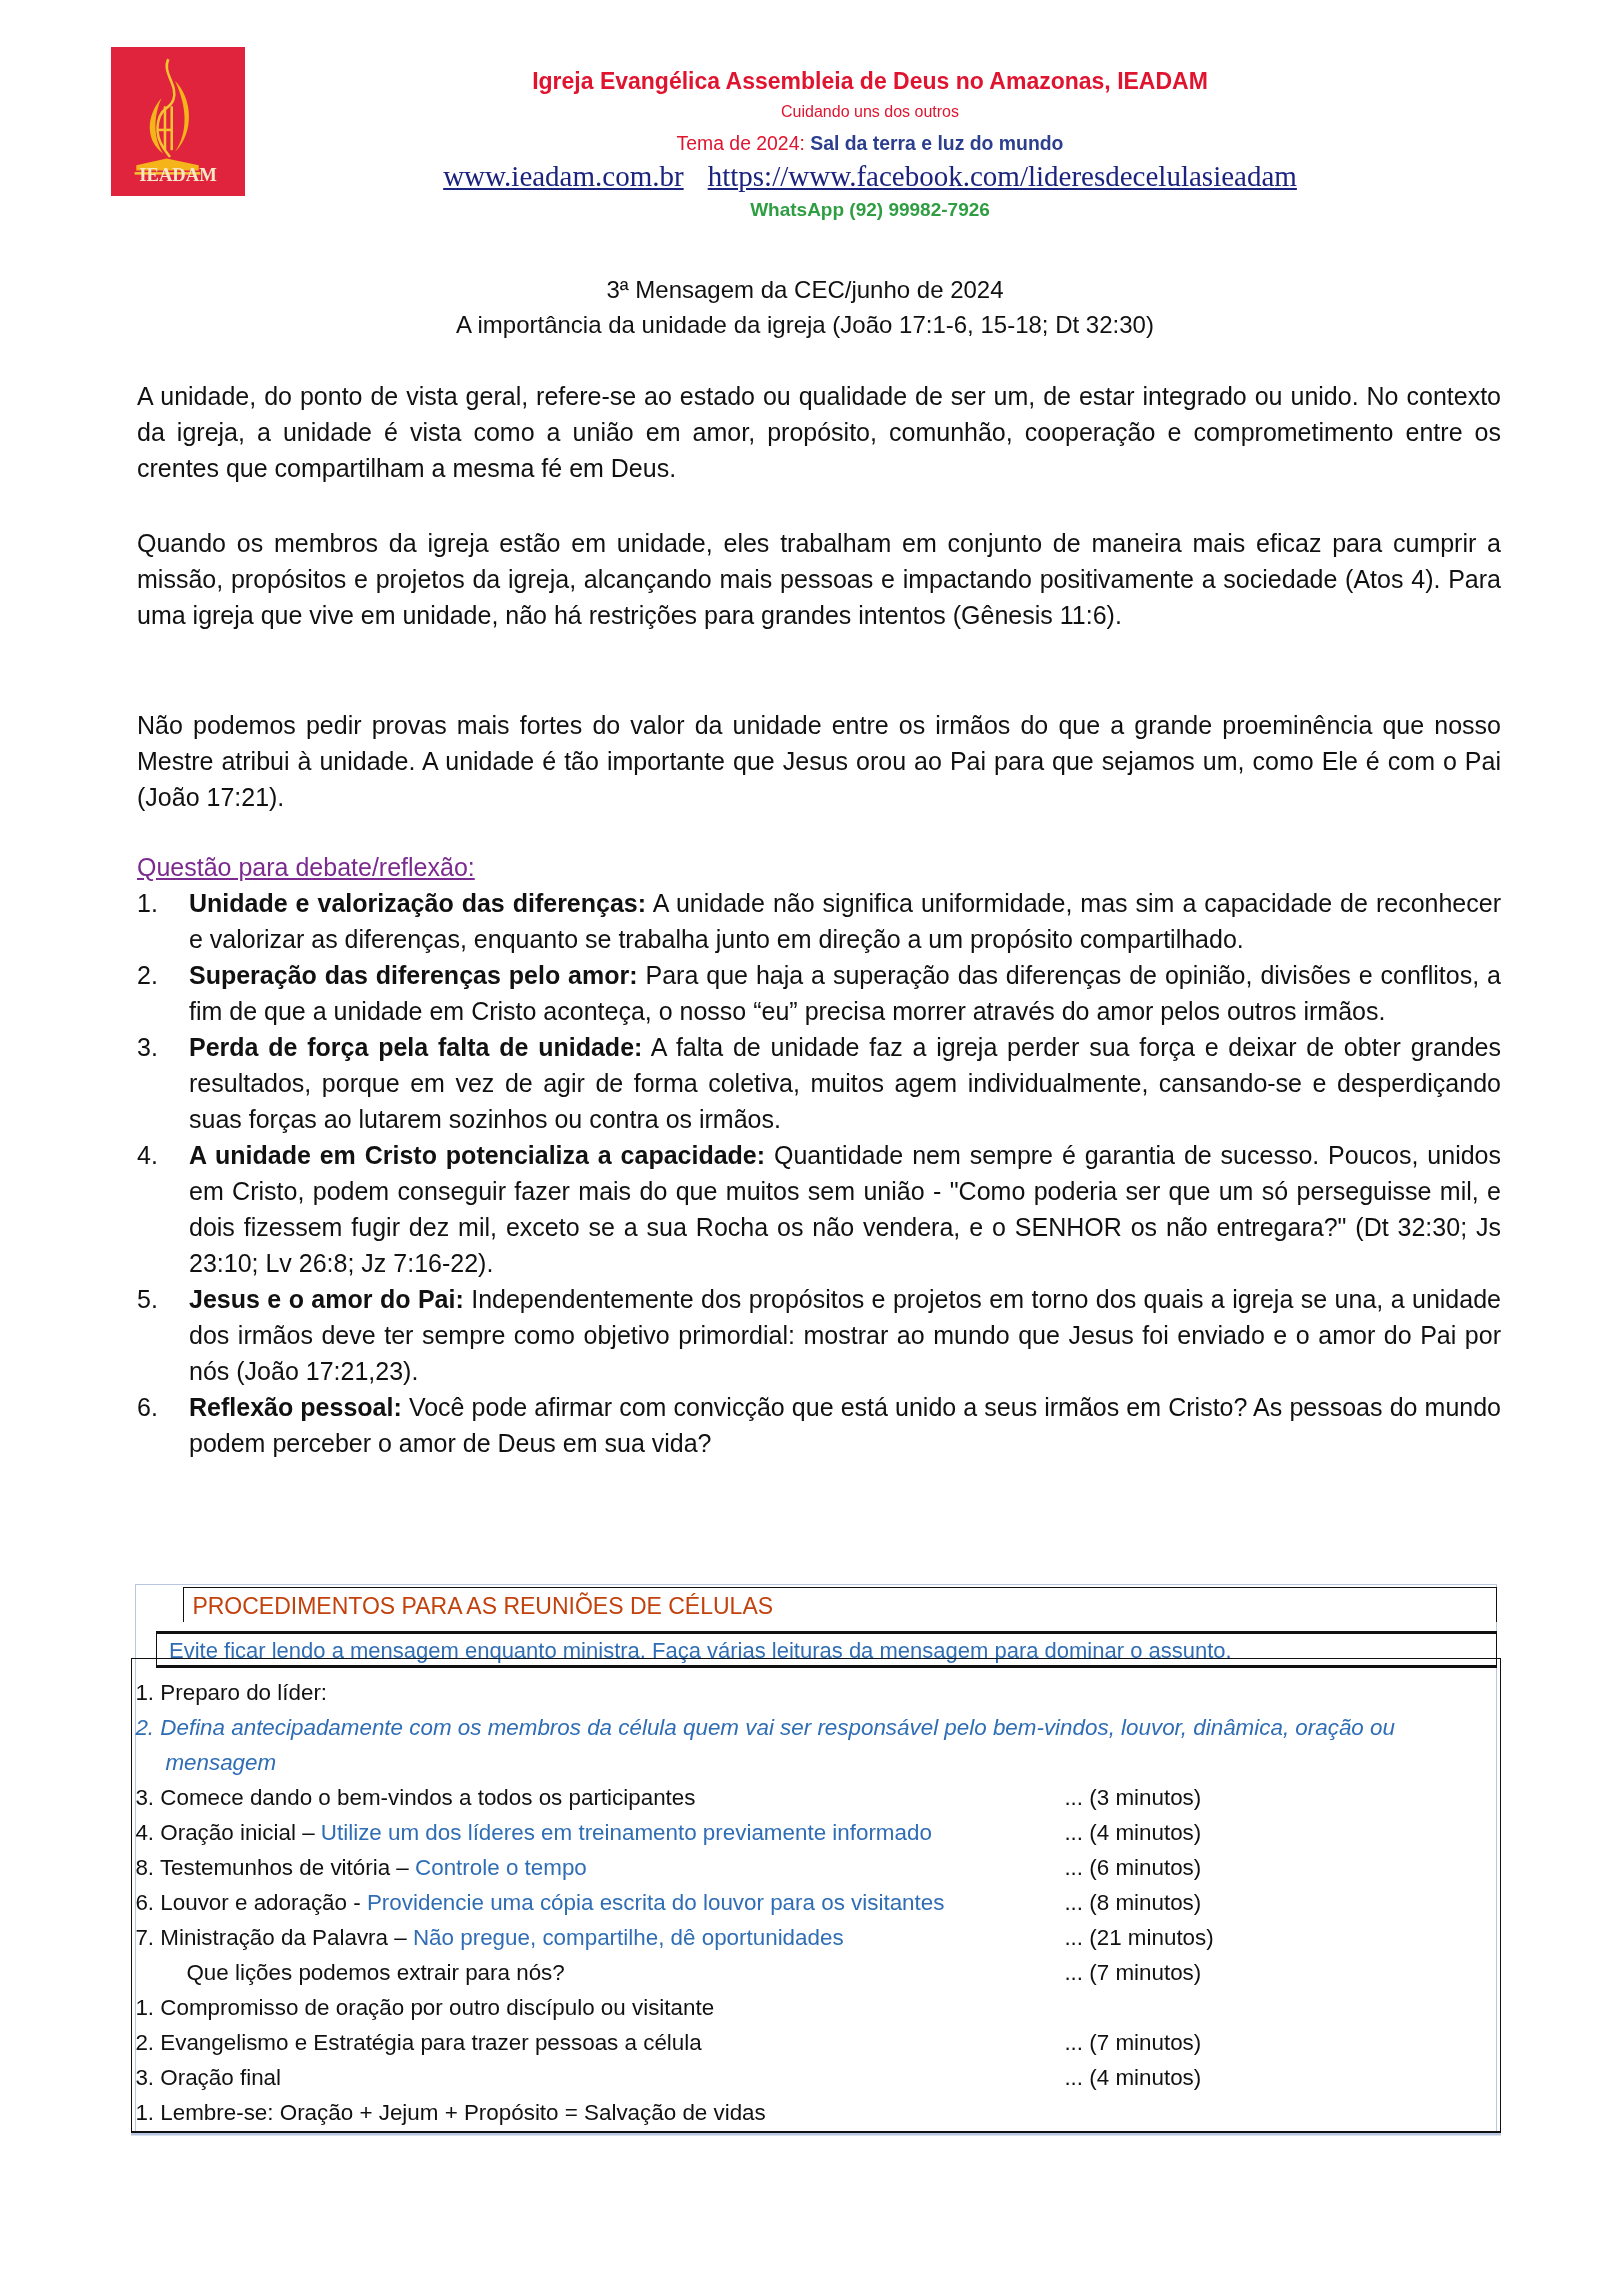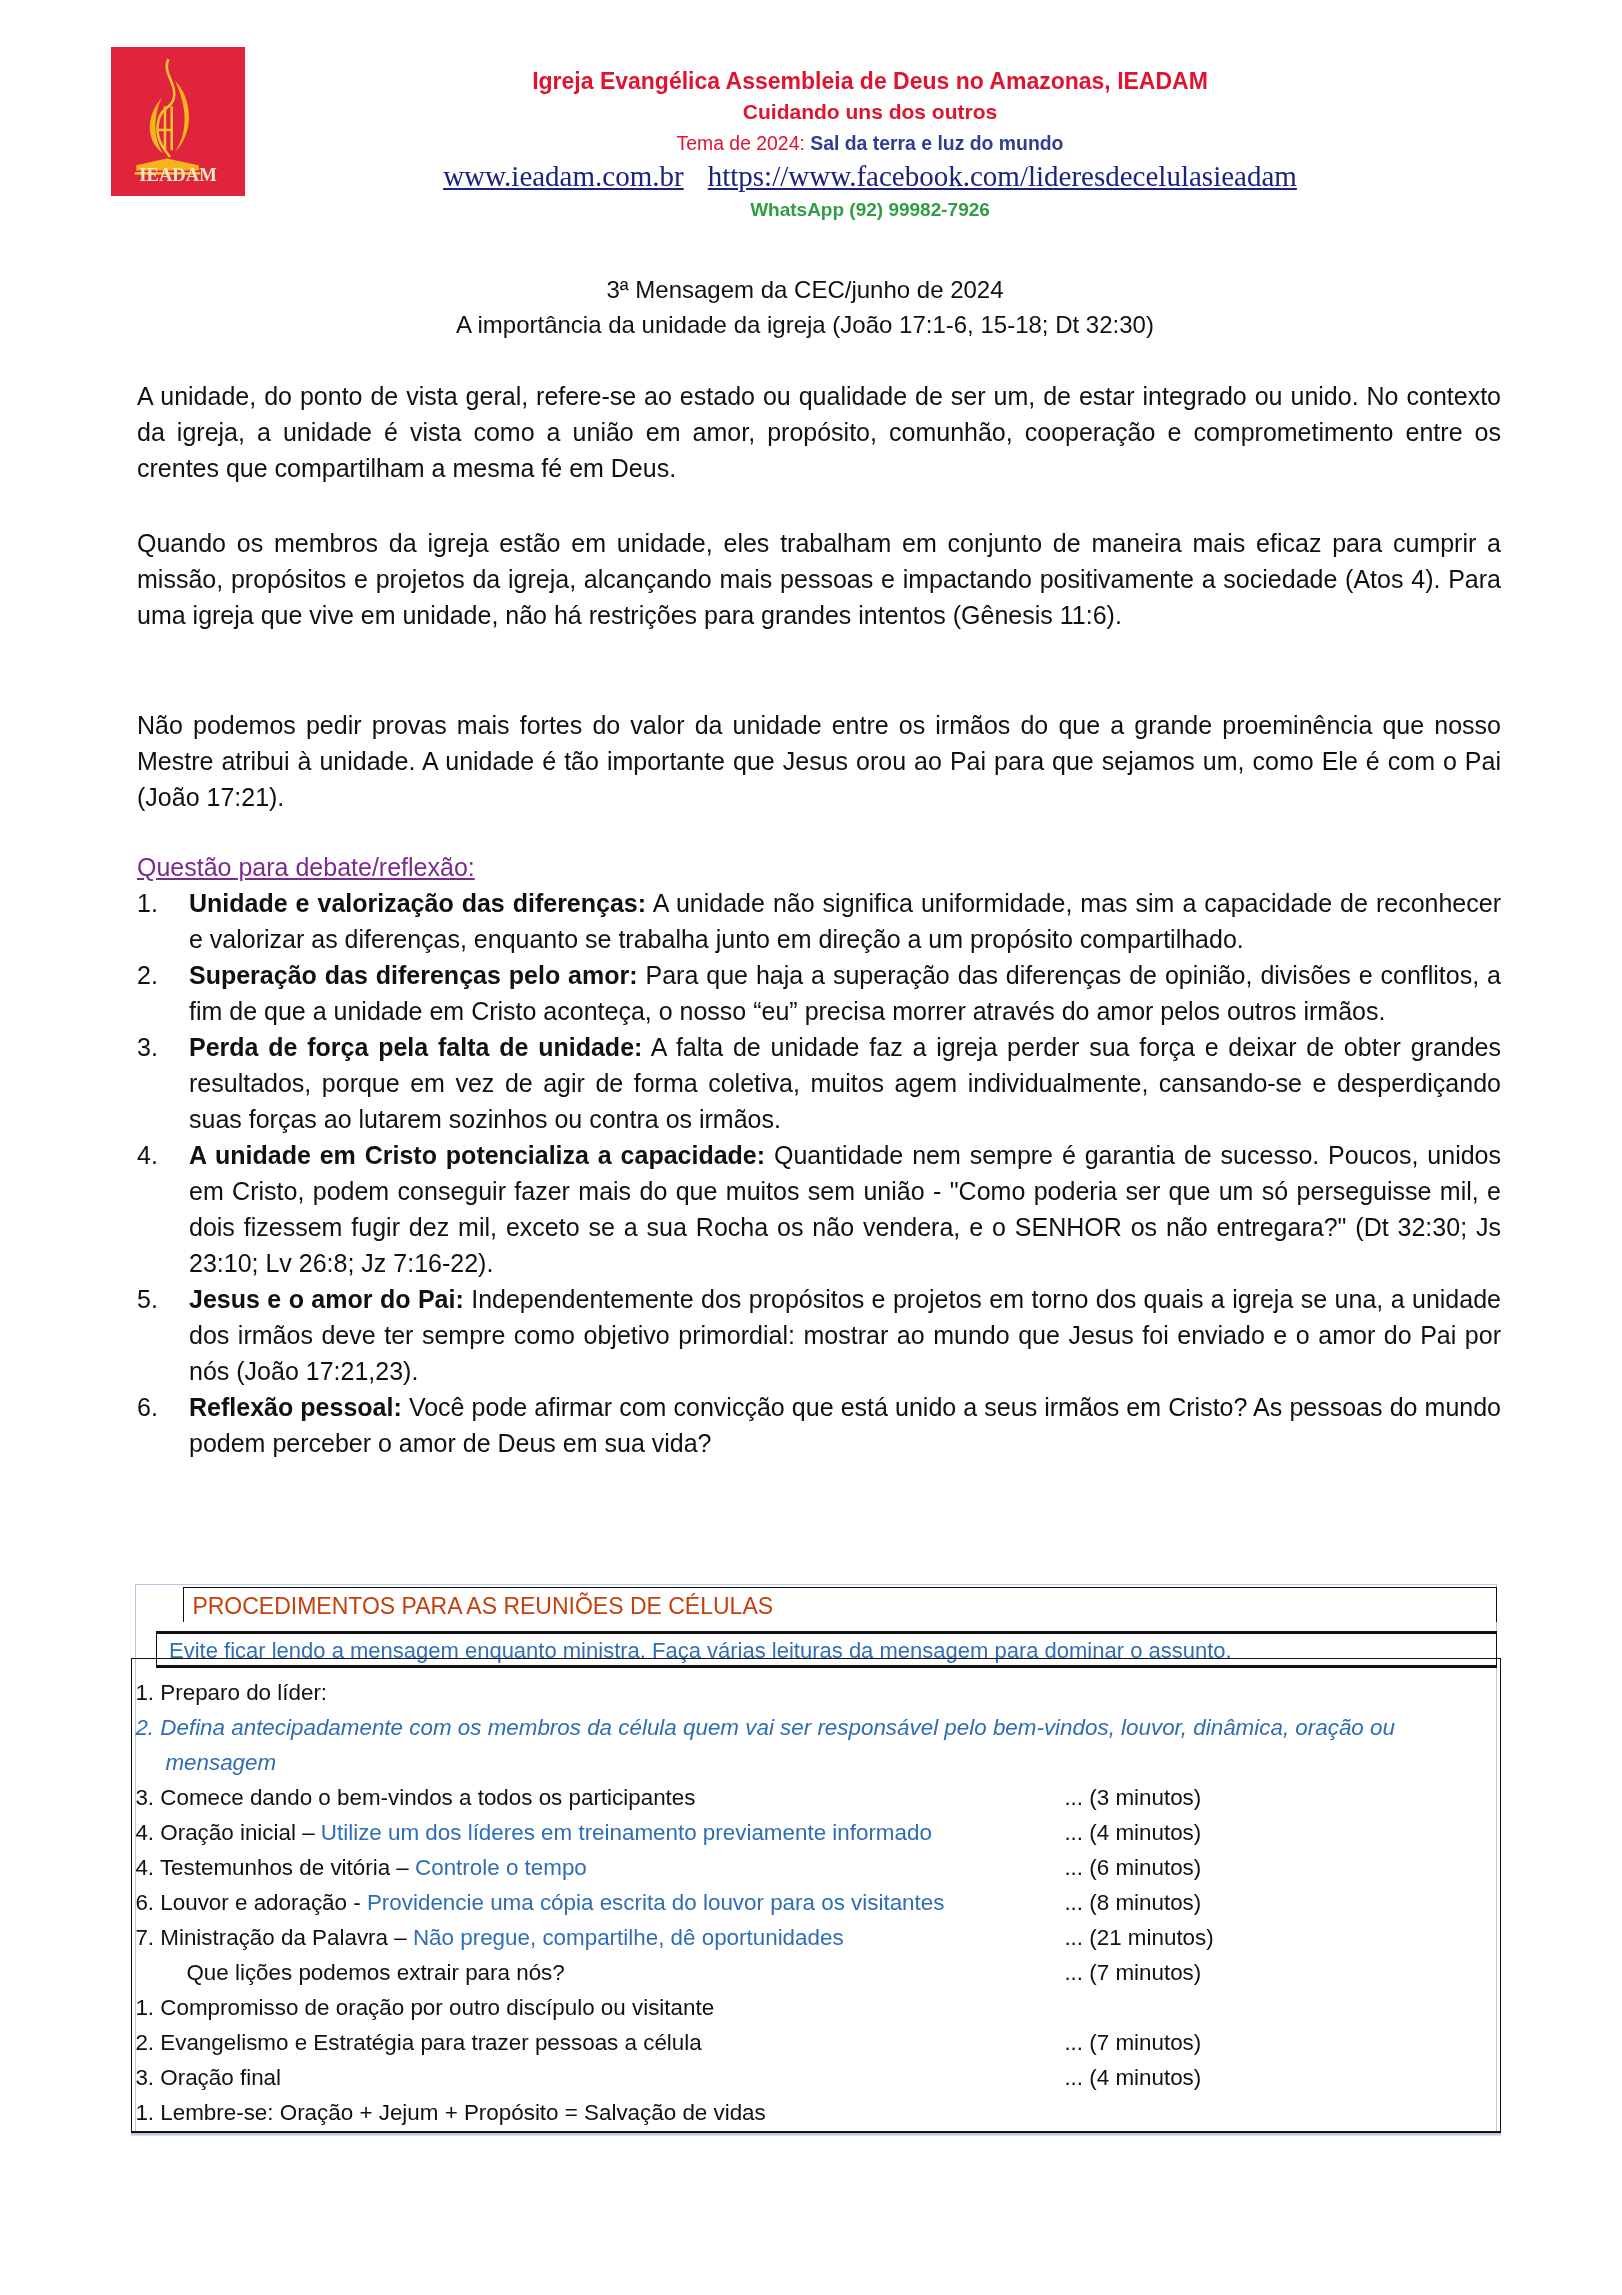--- a/index.html
+++ b/index.html
@@ -6,21 +6,21 @@
   html, body { width: 1622px; height: 2295px; background: #ffffff; overflow: hidden; }
   body { position: relative; font-family: "Liberation Sans", sans-serif; color: #111; }
 
   .logo { position: absolute; left: 111px; top: 47px; width: 134px; height: 149px; background: #e0243e; }
   .logo svg { position: absolute; left: 0; top: 0; }
   .logo-text { position: absolute; left: 0; right: 0; bottom: 10px; text-align: center; color: #f7e7c6;
     font-family: "Liberation Serif", serif; font-weight: bold; font-size: 18.6px; letter-spacing: 0px; }
 
   .header { position: absolute; left: 253px; right: 135px; top: 66px; text-align: center; }
   .h-org { color: #e0142f; font-weight: bold; font-size: 23px; line-height: 30px; }
-  .h-motto { color: #e0142f; font-weight: bold; font-size: 21px; line-height: 32px; }
+  .h-motto { color: #e0142f; font-weight: normal; font-size: 16px; line-height: 32px; }
   .h-theme { font-size: 19.4px; line-height: 30px; color: #e0142f; }
   .h-theme .blue { color: #2c3e8e; font-weight: bold; }
   .h-links { font-family: "Liberation Serif", serif; font-size: 29px; line-height: 37px; color: #1b237f; }
   .h-links a { color: #1b237f; text-decoration: underline; margin: 0 8.4px; }
   .h-whats { color: #2f9e43; font-weight: bold; font-size: 19px; line-height: 29px; }
 
   .title { position: absolute; left: 0; right: 12px; top: 272px; text-align: center; font-size: 24px; line-height: 35px; color: #111; }
 
   .body { position: absolute; left: 137px; width: 1364px; font-size: 25px; line-height: 36px; text-align: justify; color: #111; }
   .p1 { top: 378px; }
@@ -134,21 +134,21 @@
       </div>
       <div class="prow">
         <span class="lbl">3. Comece dando o bem-vindos a todos os participantes</span>
         <span class="time">... (3 minutos)</span>
       </div>
       <div class="prow">
         <span class="lbl">4. Oração inicial – </span><span class="blue">Utilize um dos líderes em treinamento previamente informado</span>
         <span class="time">... (4 minutos)</span>
       </div>
       <div class="prow">
-        <span class="lbl">4. Testemunhos de vitória – </span><span class="blue">Controle o tempo</span>
+        <span class="lbl">8. Testemunhos de vitória – </span><span class="blue">Controle o tempo</span>
         <span class="time">... (6 minutos)</span>
       </div>
       <div class="prow">
         <span class="lbl">6. Louvor e adoração - </span><span class="blue">Providencie uma cópia escrita do louvor para os visitantes</span>
         <span class="time">... (8 minutos)</span>
       </div>
       <div class="prow">
         <span class="lbl">7. Ministração da Palavra – </span><span class="blue">Não pregue, compartilhe, dê oportunidades</span>
         <span class="time">... (21 minutos)</span>
       </div>

